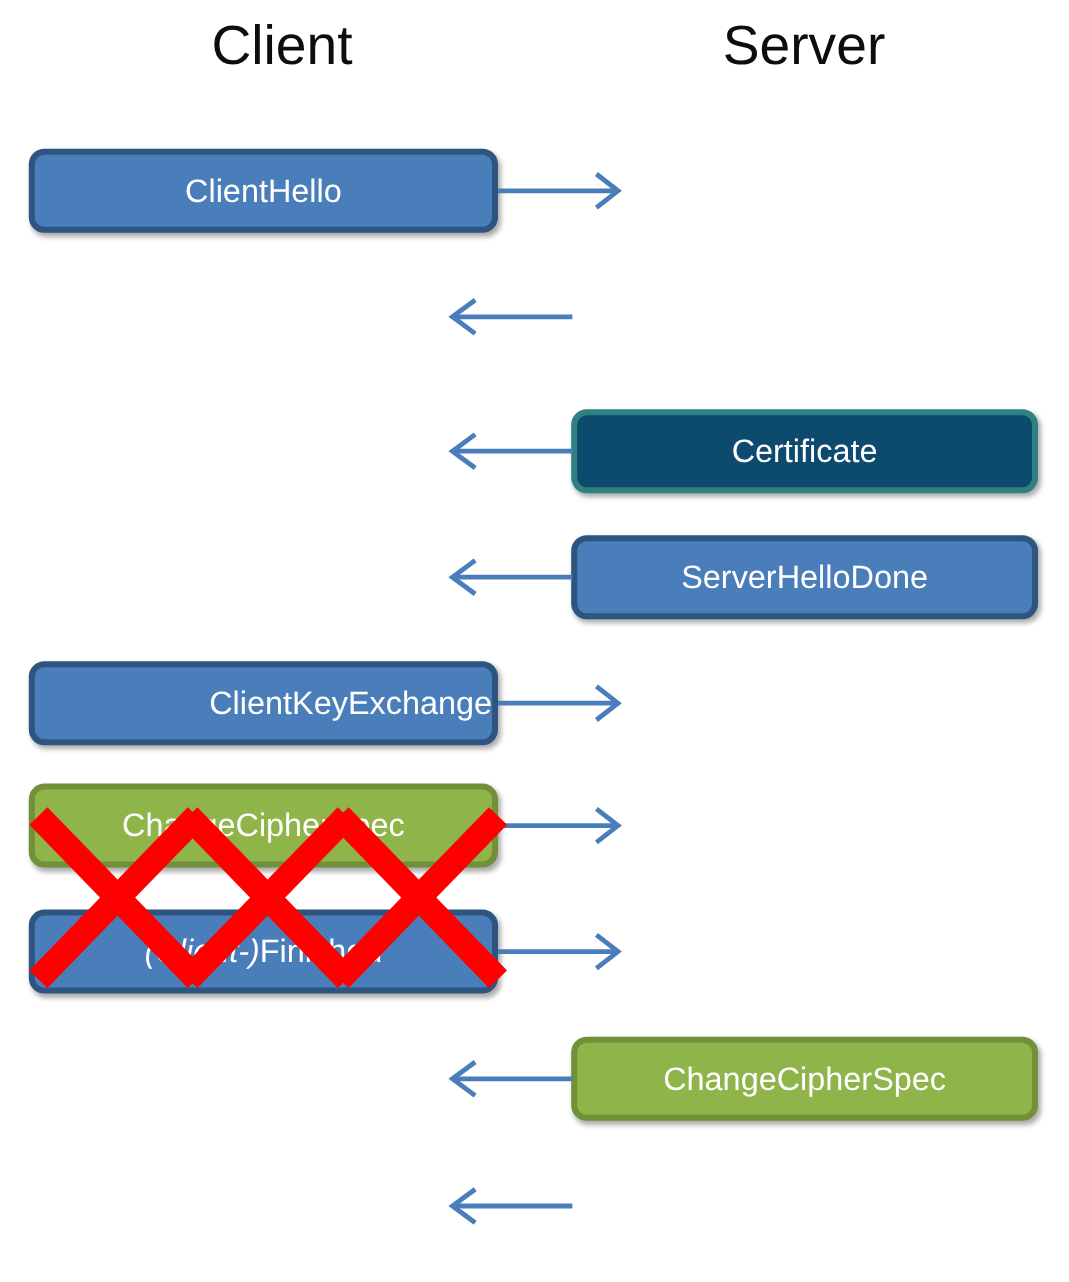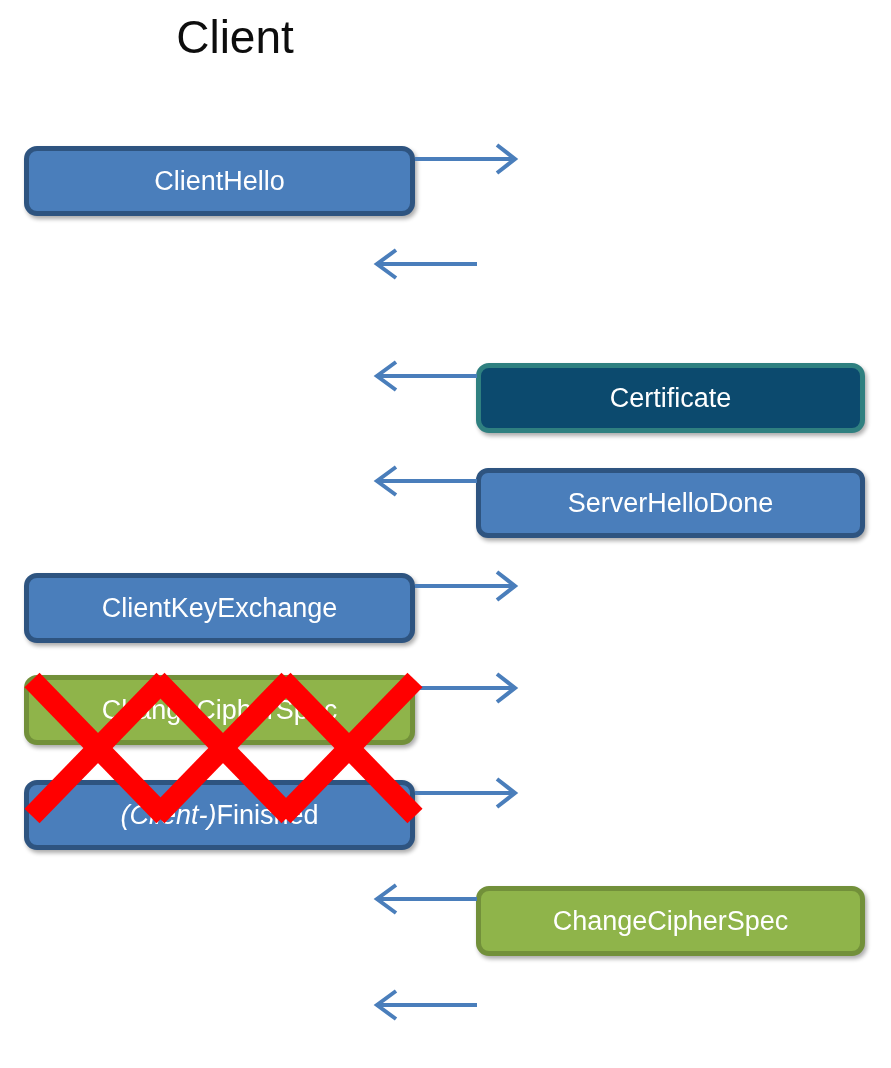--- a/index.html
+++ b/index.html
@@ -42,21 +42,20 @@
     border-style: solid;
     border-width: 5px;
     display: flex;
     align-items: center;
     justify-content: center;
     color: #ffffff;
     font-size: 27px;
     line-height: 1;
     white-space: nowrap;
     box-shadow: 2px 3px 4px rgba(0,0,0,0.33);
-    margin-top: 22px;
   }
   .msg-box.client { left: 24px; width: 391px; }
   .msg-box.server { left: 476px; width: 389px; }
 
   .fill-blue  { background: #4a7ebb; border-color: #2e5480; }
   .fill-blue-teal { background: #0c4a6e; border-color: #2f8080; }
   .fill-green { background: #8fb44a; border-color: #72903a; }
 
   .msg-label .ital { font-style: italic; }
 
@@ -75,20 +74,21 @@
     height: 1068px;
     pointer-events: none;
   }
 </style>
 </head>
 <body>
 
 <div id="diagram">
 
   <div class="col-header" id="hdr-client">Client</div>
+  <div class="col-header" id="hdr-server">Server</div>
 
   <div class="msg-box client fill-blue" style="top:124px;">
     <span class="msg-label">ClientHello</span>
   </div>
   <div class="arrow" style="left:415px; top:139px;">
     <svg width="105" height="40" viewBox="0 0 105 40">
       <line x1="0" y1="20" x2="98" y2="20" stroke="#4a7ebb" stroke-width="4"></line>
       <polyline points="82,6 100,20 82,34" fill="none" stroke="#4a7ebb" stroke-width="4"></polyline>
     </svg>
   </div>
@@ -103,31 +103,31 @@
   <div class="msg-box server fill-blue-teal" style="top:341px;">
     <span class="msg-label">Certificate</span>
   </div>
   <div class="arrow" style="left:374px; top:356px;">
     <svg width="105" height="40" viewBox="0 0 105 40">
       <line x1="103" y1="20" x2="4" y2="20" stroke="#4a7ebb" stroke-width="4"></line>
       <polyline points="22,6 3,20 22,34" fill="none" stroke="#4a7ebb" stroke-width="4"></polyline>
     </svg>
   </div>
 
-  <div class="msg-box server fill-blue" style="top:446px;border-radius:12px;">
+  <div class="msg-box server fill-blue" style="top:446px;">
     <span class="msg-label">ServerHelloDone</span>
   </div>
   <div class="arrow" style="left:374px; top:461px;">
     <svg width="105" height="40" viewBox="0 0 105 40">
       <line x1="103" y1="20" x2="4" y2="20" stroke="#4a7ebb" stroke-width="4"></line>
       <polyline points="22,6 3,20 22,34" fill="none" stroke="#4a7ebb" stroke-width="4"></polyline>
     </svg>
   </div>
 
-  <div class="msg-box client fill-blue" style="top:551px;">
+  <div class="msg-box client fill-blue" style="top:551px;justify-content:flex-end;">
     <span class="msg-label">ClientKeyExchange</span>
   </div>
   <div class="arrow" style="left:415px; top:566px;">
     <svg width="105" height="40" viewBox="0 0 105 40">
       <line x1="0" y1="20" x2="98" y2="20" stroke="#4a7ebb" stroke-width="4"></line>
       <polyline points="82,6 100,20 82,34" fill="none" stroke="#4a7ebb" stroke-width="4"></polyline>
     </svg>
   </div>
 
   <div class="msg-box client fill-green" style="top:653px;">

